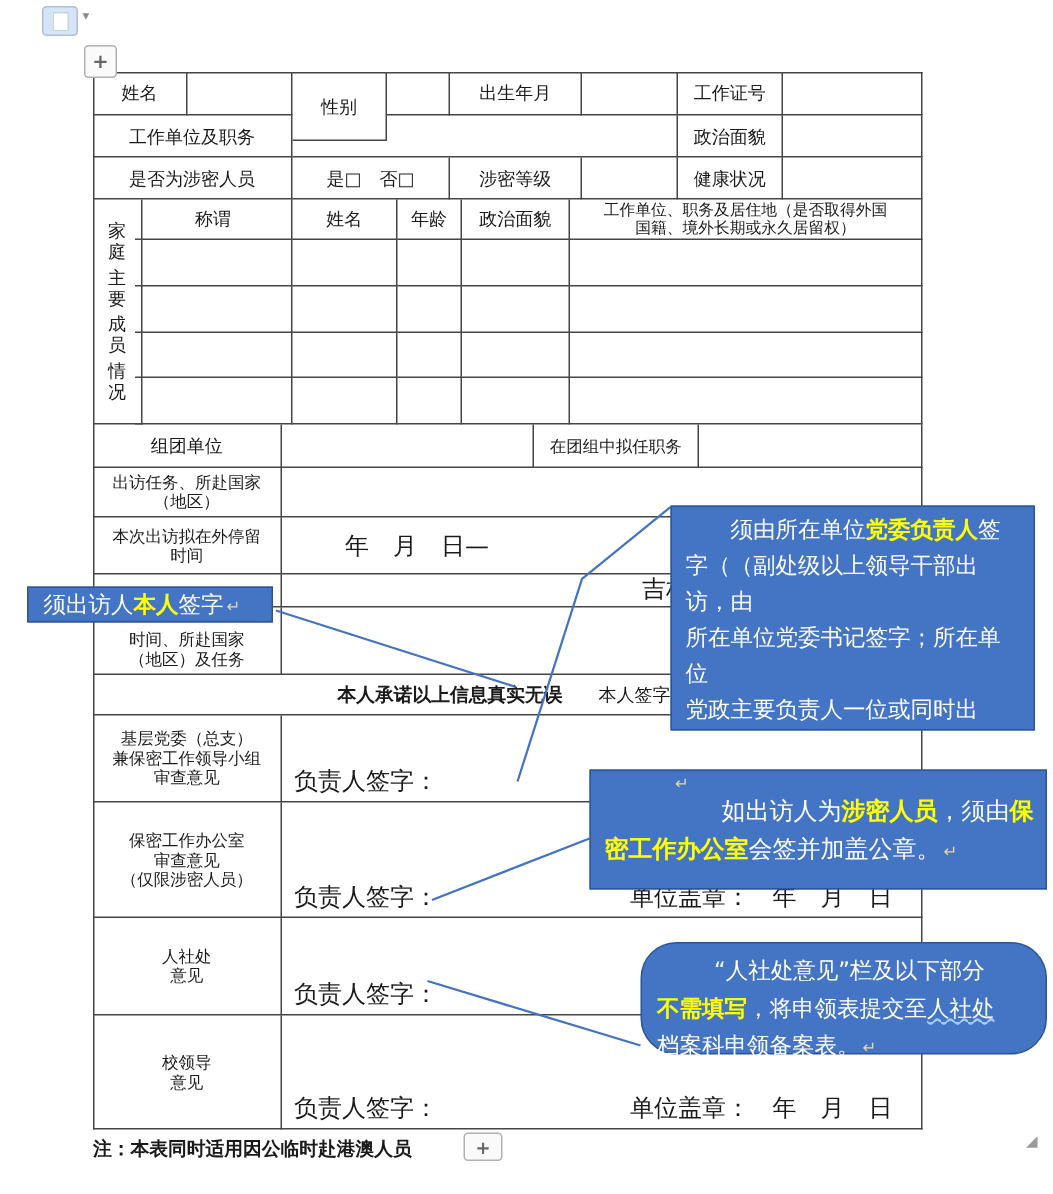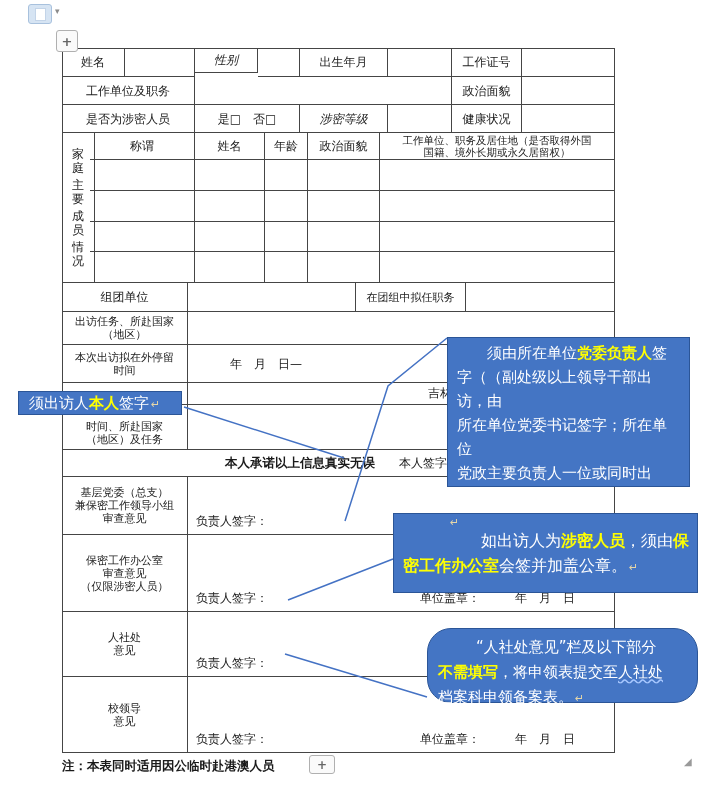--- a/index.html
+++ b/index.html
@@ -12,21 +12,21 @@
           border-top:1px solid #454545;border-left:1px solid #454545;box-sizing:border-box;}
   .cell{position:absolute;box-sizing:border-box;border-right:1px solid #454545;border-bottom:1px solid #454545;
         display:flex;align-items:center;justify-content:center;font-size:12px;line-height:14px;
         text-align:center;z-index:1;background:transparent;}
   .cell.rel{display:block;}
   .cell.col{flex-direction:column;}
   .cell.bottom{justify-content:flex-end;padding-bottom:3px;}
   .cell.left{justify-content:center;}
   .small{font-size:11px;line-height:13px;}
   .tiny{font-size:10.5px;line-height:12px;}
-  .abs{position:absolute;font-size:12px;white-space:nowrap;}
+  .abs{position:absolute;font-size:16px;white-space:nowrap;}
   .signline{left:8px;bottom:6px;}
   .sealline{left:232px;bottom:6px;}
   .dateline{left:327px;bottom:6px;word-spacing:10px;}
   .staysp{left:42px;top:12px;word-spacing:8px;}
   .jl{left:240px;top:3px;}
   .bold{font-weight:bold;}
   .note{position:absolute;left:62px;top:758px;font-size:12.5px;font-weight:bold;}
   
   .callout{position:absolute;background:#4475c4;border:1px solid #2b5597;color:#fff;z-index:3;box-sizing:border-box;}
   .hl{color:#ffff00;}
@@ -62,35 +62,35 @@
   <div class="dd-arrow">▾</div>
   <div class="handle h-move">+</div>
   <div class="handle h-plus">+</div>
   <div class="corner-glyph">◢</div>
 
 
   <div class="tframe"></div>
 
   <div class="cell" style="left:62px;top:48px;width:63px;height:29px;">姓名</div>
   <div class="cell" style="left:125px;top:48px;width:70px;height:29px;"></div>
-  <div class="cell" style="left:195px;top:48px;width:63px;height:25px;font-style:italic;">性别</div>
+  <div class="cell" style="left:195px;top:48px;width:63px;height:46px;">性别</div>
   <div class="cell" style="left:258px;top:48px;width:42px;height:29px;"></div>
   <div class="cell" style="left:300px;top:48px;width:88px;height:29px;">出生年月</div>
   <div class="cell" style="left:388px;top:48px;width:64px;height:29px;"></div>
   <div class="cell" style="left:452px;top:48px;width:70px;height:29px;">工作证号</div>
   <div class="cell" style="left:522px;top:48px;width:93px;height:29px;"></div>
 
   <div class="cell" style="left:62px;top:77px;width:133px;height:28px;">工作单位及职务</div>
   <div class="cell" style="left:195px;top:77px;width:257px;height:28px;"></div>
   <div class="cell" style="left:452px;top:77px;width:70px;height:28px;">政治面貌</div>
   <div class="cell" style="left:522px;top:77px;width:93px;height:28px;"></div>
 
   <div class="cell" style="left:62px;top:105px;width:133px;height:28px;">是否为涉密人员</div>
   <div class="cell" style="left:195px;top:105px;width:105px;height:28px;">是□　否□</div>
-  <div class="cell" style="left:300px;top:105px;width:88px;height:28px;font-style:italic;">涉密等级</div>
+  <div class="cell" style="left:300px;top:105px;width:88px;height:28px;">涉密等级</div>
   <div class="cell" style="left:388px;top:105px;width:64px;height:28px;"></div>
   <div class="cell" style="left:452px;top:105px;width:70px;height:28px;">健康状况</div>
   <div class="cell" style="left:522px;top:105px;width:93px;height:28px;"></div>
 
   <div class="cell col" style="left:62px;top:133px;width:28px;height:150px;justify-content:space-around;padding:12px 16px;">
     <span>家庭</span>
     <span>主要</span>
     <span>成员</span>
     <span>情况</span>
   </div>

